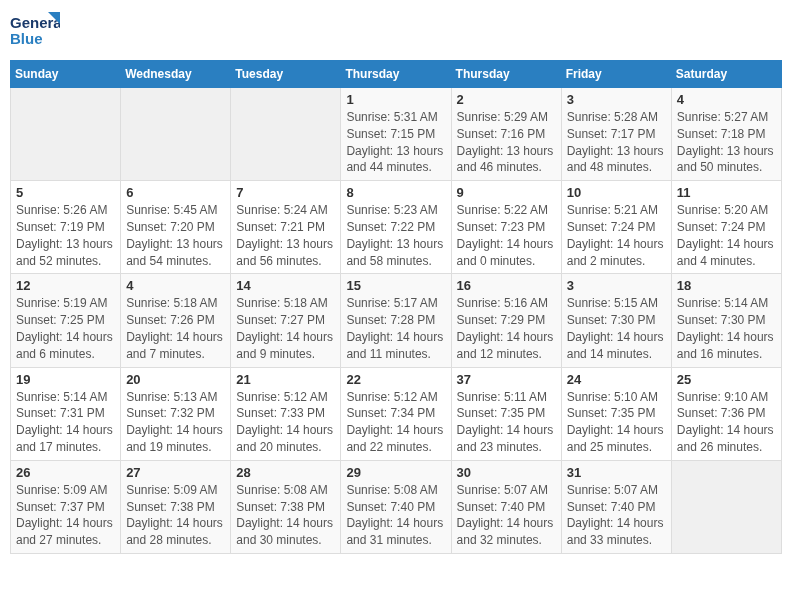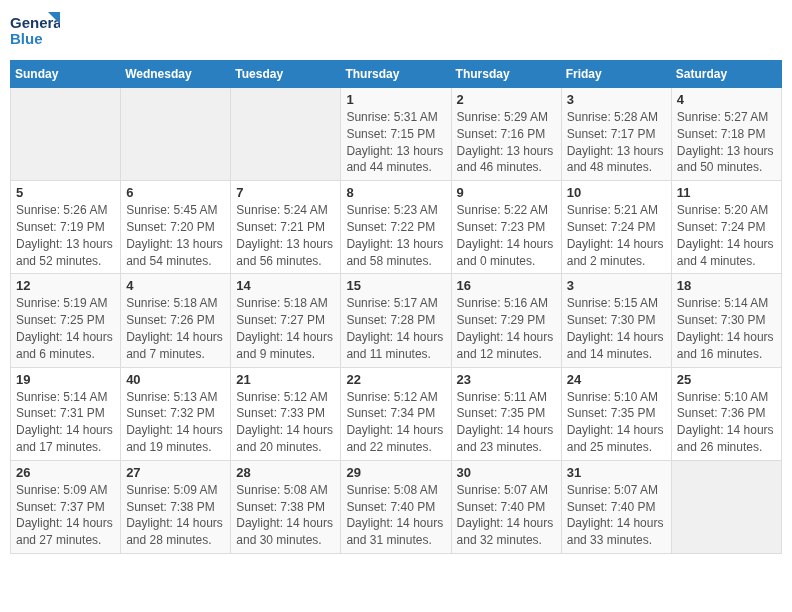--- a/index.html
+++ b/index.html
@@ -249,57 +249,57 @@
       </tr>
       <tr>
         <td>
           <div class="day-number">19</div>
           <div class="day-info">Sunrise: 5:14 AM
 Sunset: 7:31 PM
 Daylight: 14 hours
 and 17 minutes.</div>
         </td>
         <td>
-          <div class="day-number">40</div>
+          <div class="day-number">20</div>
           <div class="day-info">Sunrise: 5:13 AM
 Sunset: 7:32 PM
 Daylight: 14 hours
 and 19 minutes.</div>
         </td>
         <td>
           <div class="day-number">21</div>
           <div class="day-info">Sunrise: 5:12 AM
 Sunset: 7:33 PM
 Daylight: 14 hours
 and 20 minutes.</div>
         </td>
         <td>
           <div class="day-number">22</div>
           <div class="day-info">Sunrise: 5:12 AM
 Sunset: 7:34 PM
 Daylight: 14 hours
 and 22 minutes.</div>
         </td>
         <td>
-          <div class="day-number">23</div>
+          <div class="day-number">37</div>
           <div class="day-info">Sunrise: 5:11 AM
 Sunset: 7:35 PM
 Daylight: 14 hours
 and 23 minutes.</div>
         </td>
         <td>
           <div class="day-number">24</div>
           <div class="day-info">Sunrise: 5:10 AM
 Sunset: 7:35 PM
 Daylight: 14 hours
 and 25 minutes.</div>
         </td>
         <td>
           <div class="day-number">25</div>
-          <div class="day-info">Sunrise: 5:10 AM
+          <div class="day-info">Sunrise: 9:10 AM
 Sunset: 7:36 PM
 Daylight: 14 hours
 and 26 minutes.</div>
         </td>
       </tr>
       <tr>
         <td>
           <div class="day-number">26</div>
           <div class="day-info">Sunrise: 5:09 AM
 Sunset: 7:37 PM

